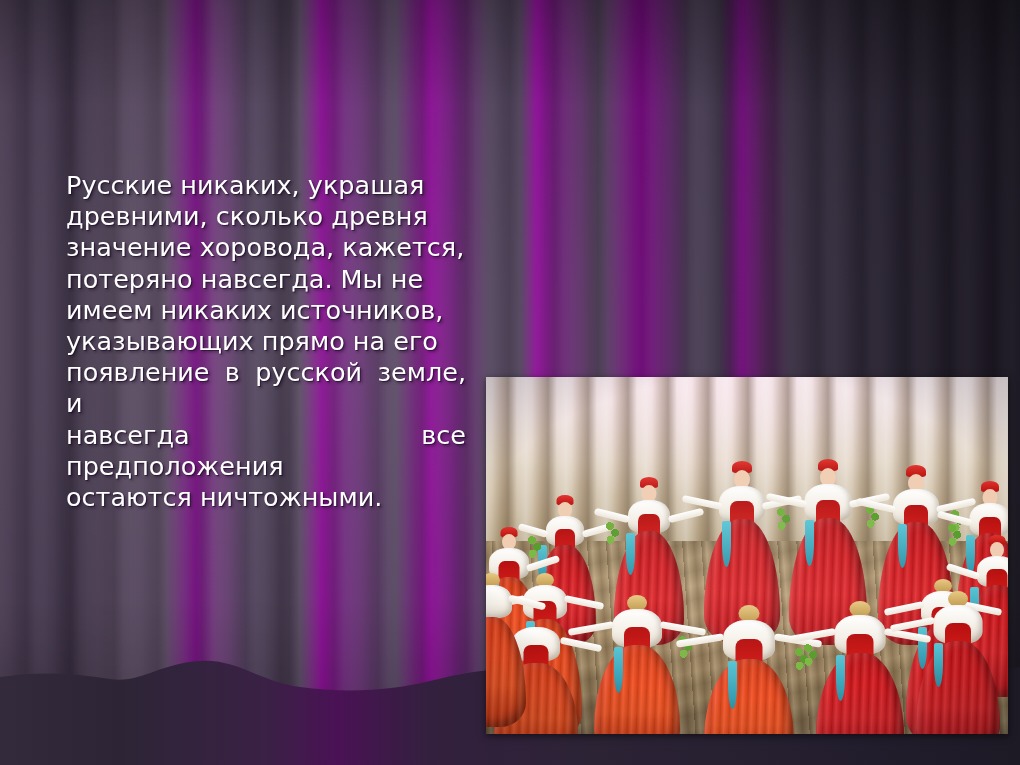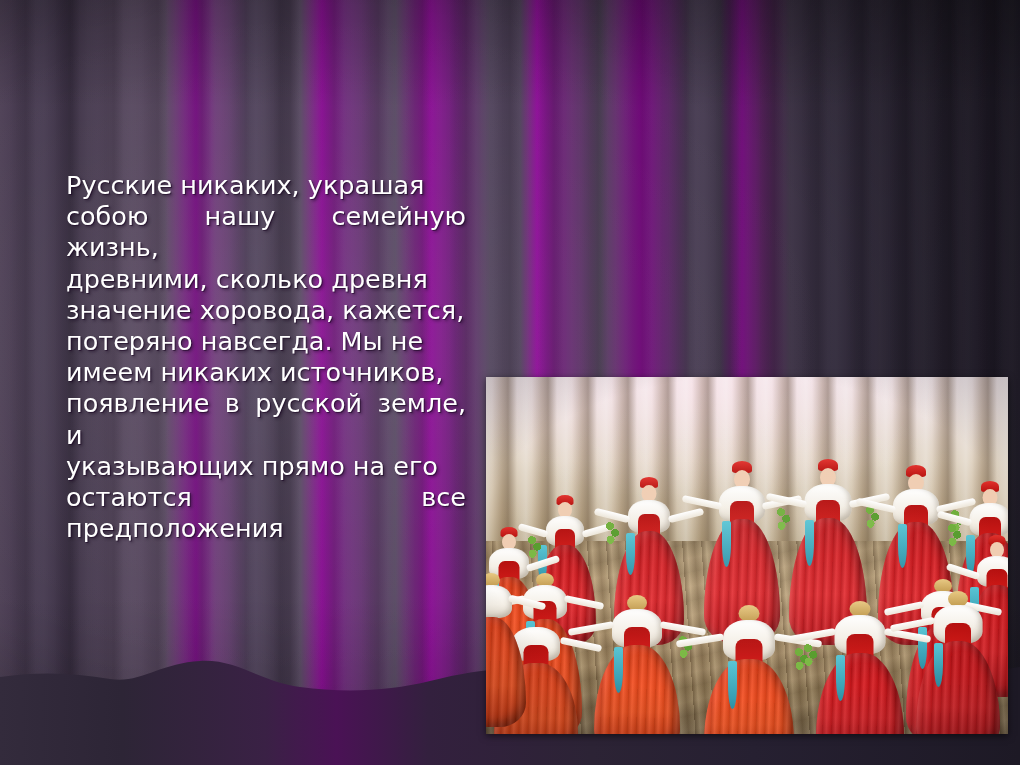--- a/index.html
+++ b/index.html
@@ -305,28 +305,28 @@
 
 <div id="slide">
 
   <div class="bg-base"></div>
   <div class="bg-folds"></div>
   <div class="bg-vignette"></div>
 
 
   <div class="body-text">
     <span>Русские никаких, украшая</span>
-    <span>собою нашу семейную жизнь,</span>
     <span>древними, сколько древня</span>
     <span>значение хоровода, кажется,</span>
     <span>потеряно навсегда. Мы не</span>
     <span>имеем никаких источников,</span>
+    <span>указывающих прямо на его</span>
     <span>появление в русской земле, и</span>
-    <span>указывающих прямо на его</span>
-    <span>остаются все предположения</span>
+    <span>навсегда все предположения</span>
+    <span>остаются ничтожными.</span>
   </div>
 
   <div class="bottom-band">
     <svg viewBox="0 0 1020 110" preserveAspectRatio="none">
       <defs>
         <linearGradient id="bandGrad" x1="0" y1="0" x2="1" y2="0">
           <stop offset="0%" stop-color="#332b3c"></stop>
           <stop offset="12%" stop-color="#2d2536"></stop>
           <stop offset="26%" stop-color="#3a2145"></stop>
           <stop offset="33%" stop-color="#4a1255"></stop>

